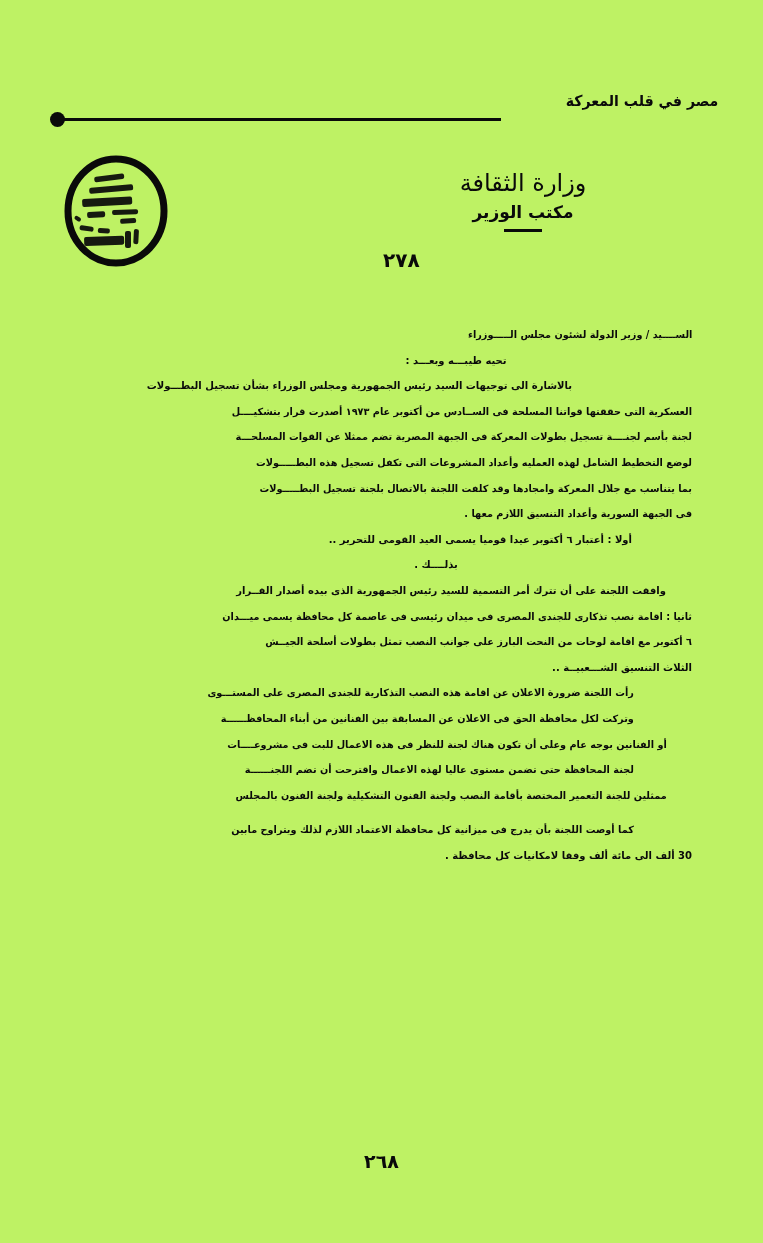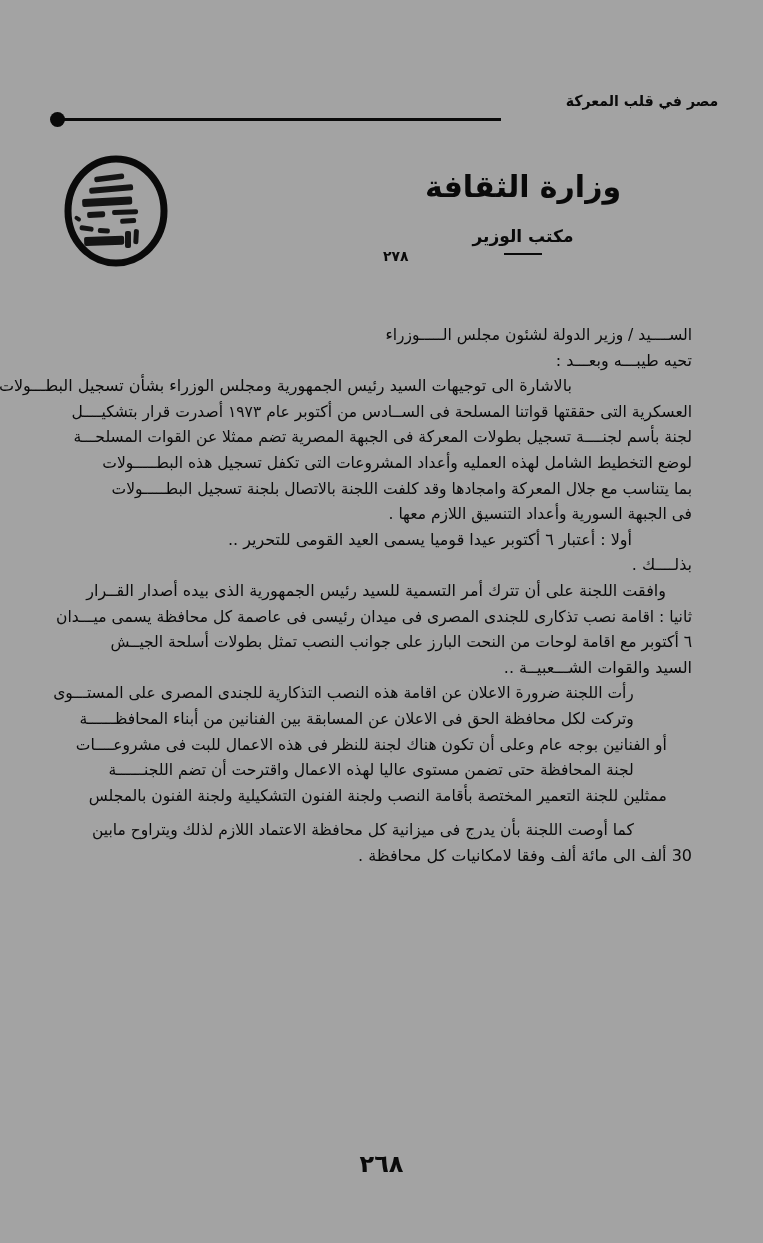--- a/index.html
+++ b/index.html
@@ -12,21 +12,21 @@
     height: 1243px;
     position: relative;
     overflow: hidden;
     font-family: "DejaVu Sans", "Liberation Sans", sans-serif;
     color: #0a0a0a;
   }
 
   .page {
     position: absolute;
     inset: 0;
-    background: #a3a3a3;
+    background: #bef264;
   }
 
   
   .running-header {
     position: absolute;
     top: 92px;
     left: 50px;
     right: 45px;
     height: 40px;
   }
@@ -63,43 +63,43 @@
   
   .ministry-block {
     position: absolute;
     top: 168px;
     right: 90px;
     width: 300px;
     text-align: center;
     direction: rtl;
   }
   .ministry-name {
-    font-size: 30px;
-    font-weight: 700;
+    font-size: 24px;
+    font-weight: 400;
     letter-spacing: 1px;
     line-height: 1.25;
   }
   .ministry-office {
     font-size: 17px;
     font-weight: 600;
-    margin-top: 20px;
+    margin-top: 4px;
     letter-spacing: 0.5px;
   }
   .ministry-underline {
     width: 38px;
     height: 2.5px;
     background: #0a0a0a;
     margin: 7px auto 0;
   }
 
   .doc-number {
     position: absolute;
     top: 248px;
     left: 383px;
-    font-size: 14px;
+    font-size: 20px;
     font-weight: 700;
     letter-spacing: 1px;
   }
 
   
   .stamp {
     position: absolute;
     top: 155px;
     left: 62px;
     width: 108px;
@@ -107,47 +107,47 @@
   }
 
   
   .body-text {
     position: absolute;
     top: 322px;
     left: 150px;
     width: 542px;
     direction: rtl;
     text-align: right;
-    font-size: 16px;
+    font-size: 10px;
     line-height: 25.6px;
-    font-weight: 400;
+    font-weight: 700;
     letter-spacing: -0.2px;
   }
   .line {
     white-space: nowrap;
     display: block;
   }
-  .ln-center   { }
+  .ln-center   { text-align: center; }
   .ln-right    { text-align: right; }
   .ln-indent   { padding-right: 26px; }
   .ln-indent2  { padding-right: 60px; }
   .ln-indent3  { padding-right: 120px; text-align: center; }
   .ln-gap      { margin-top: 9px; }
   .ln-shrink   { display: inline-block; transform: scaleX(0.97); transform-origin: right center; }
 
   .blk { display: block; }
 
   
   .page-number {
     position: absolute;
     top: 1150px;
     left: 0;
     right: 0;
     text-align: center;
-    font-size: 24px;
+    font-size: 19px;
     font-weight: 700;
     letter-spacing: 1.5px;
   }
 </style>
 </head>
 <body>
 
 <div class="page">
 
   <div class="running-header">
@@ -202,21 +202,21 @@
     
 
     
     <span class="line blk ln-indent2">أولا : أعتبار ٦ أكتوبر عيدا قوميا  يسمى العيد القومى للتحرير ..</span>
     <span class="line blk ln-center" style="padding-left:30px;">بذلــــك .</span>
     <span class="line blk ln-indent">وافقت اللجنة على أن تترك أمر التسمية  للسيد رئيس الجمهورية الذى بيده أصدار القــرار</span>
 
     
     <span class="line blk ln-right ln-shrink">ثانيا : اقامة نصب تذكارى للجندى المصرى  فى ميدان رئيسى فى عاصمة كل محافظة يسمى ميـــدان</span>
     <span class="line blk ln-right ln-shrink">٦ أكتوبر مع اقامة لوحات من النحت البارز على جوانب النصب تمثل  بطولات أسلحة الجيــش</span>
-    <span class="line blk ln-right">السيد والقوات الشـــعبيــة ..</span>
+    <span class="line blk ln-right">الثلاث التنسيق الشـــعبيــة ..</span>
 
     
     <span class="line blk ln-indent2 ln-shrink">رأت اللجنة ضرورة الاعلان عن اقامة هذه النصب التذكارية للجندى  المصرى على المستـــوى</span>
 
     
     <span class="line blk ln-indent2 ln-shrink">وتركت لكل  محافظة الحق فى الاعلان عن المسابقة بين الفنانين من أبناء  المحافظــــــة</span>
     <span class="line blk ln-indent ln-shrink">أو الفنانين بوجه عام وعلى أن تكون هناك لجنة للنظر فى هذه الاعمال للبت فى مشروعــــات</span>
     <span class="line blk ln-indent2 ln-shrink">لجنة المحافظة حتى تضمن مستوى عاليا لهذه  الاعمال واقترحت أن  تضم اللجنــــــة</span>
     <span class="line blk ln-indent ln-shrink">ممثلين  للجنة التعمير المختصة بأقامة النصب ولجنة الفنون التشكيلية ولجنة الفنون بالمجلس</span>
 

